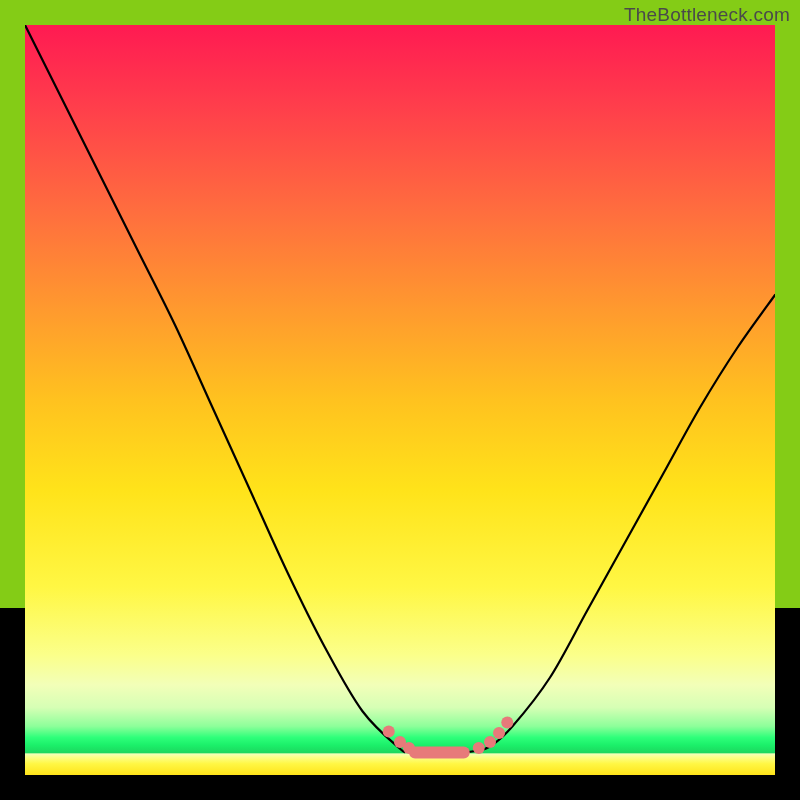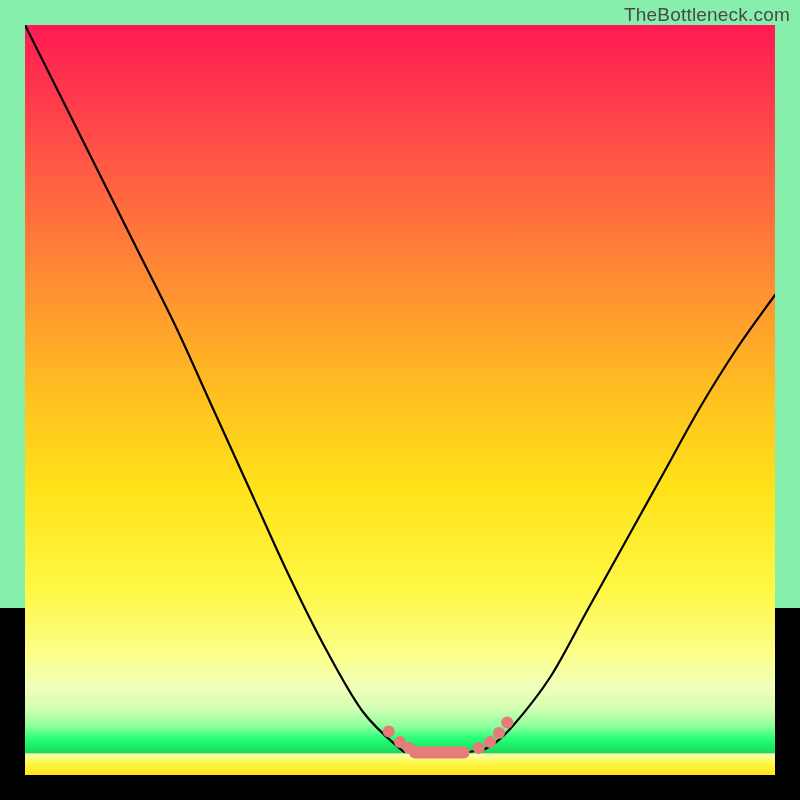--- a/index.html
+++ b/index.html
@@ -9,21 +9,21 @@
     height: 800px;
     overflow: hidden;
     background: #000;
     font-family: Arial, Helvetica, sans-serif;
   }
   .frame {
     position: absolute;
     left: 0; top: 0;
     width: 800px;
     height: 608px;
-    background: #86efac;
+    background: #84cc16;
   }
   .plot {
     position: absolute;
     left: 25px;
     top: 25px;
     width: 750px;
     height: 750px;
     
     background: linear-gradient(
       to bottom,

